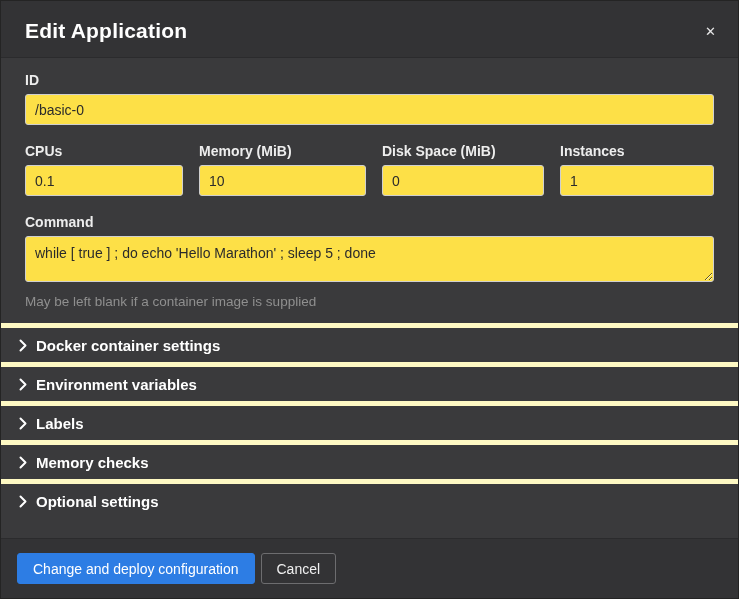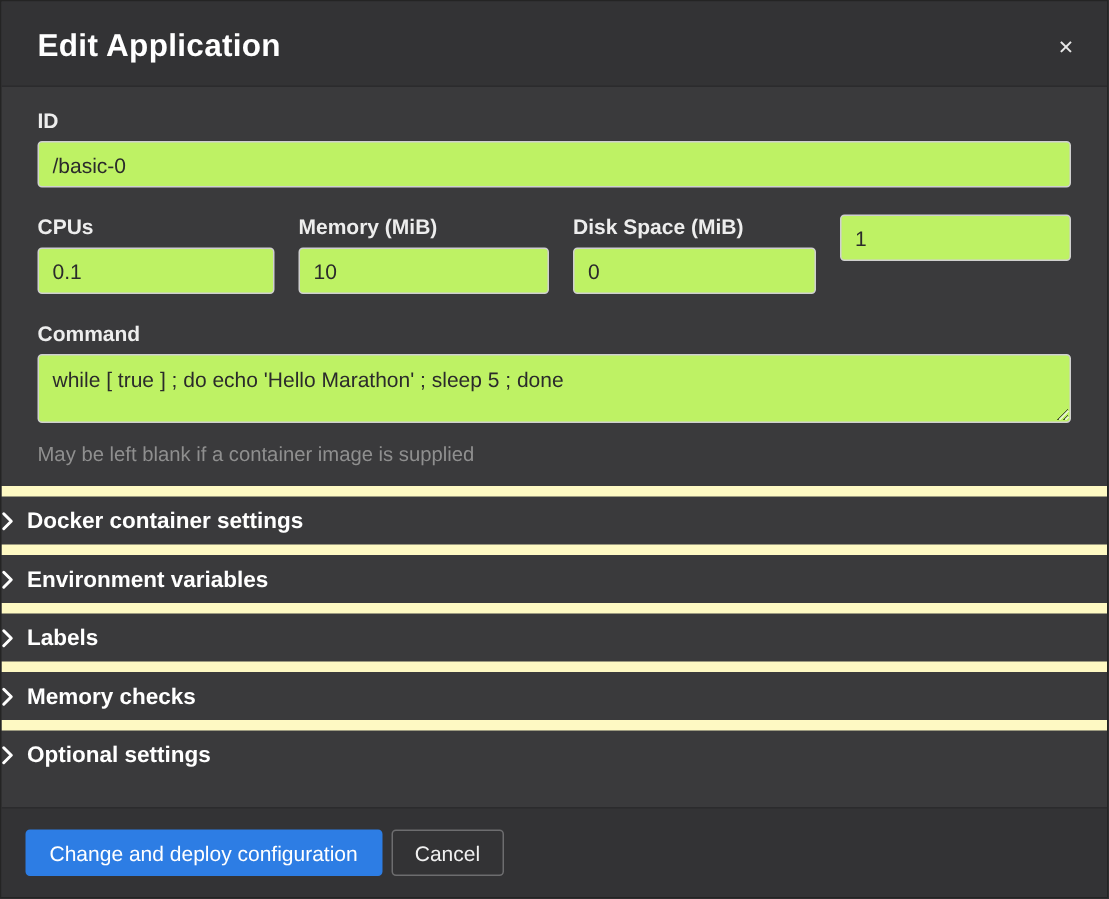--- a/index.html
+++ b/index.html
@@ -51,21 +51,21 @@
   .field-label {
     display: block;
     color: #ededed;
     font-size: 14px;
     font-weight: 700;
     margin-bottom: 6px;
   }
   .text-input {
     width: 100%;
     height: 31px;
-    background: #bef264;
+    background: #fde047;
     border: 1px solid #cfcfcf;
     border-radius: 3px;
     font-family: "Liberation Sans", "DejaVu Sans", sans-serif;
     font-size: 14px;
     color: #2b2b2b;
     padding: 0 9px;
     outline: none;
   }
   textarea.text-input {
     height: 46px;
@@ -84,21 +84,22 @@
     font-size: 13.5px;
     margin-top: 8px;
     margin-bottom: 14px;
   }
   
   .sections { }
   .section-row {
     height: 39px;
     display: flex;
     align-items: center;
-    border-top: 7px solid #fef9c3;
+    padding-left: 18px;
+    border-top: 5px solid #fef9c3;
     cursor: pointer;
   }
   .chev {
     width: 14px;
     display: inline-flex;
     align-items: center;
     margin-right: 3px;
   }
   .section-label {
     color: #ffffff;
@@ -158,20 +159,21 @@
       </div>
       <div>
         <label class="field-label">Memory (MiB)</label>
         <input class="text-input" type="text" value="10" style="">
       </div>
       <div>
         <label class="field-label">Disk Space (MiB)</label>
         <input class="text-input" type="text" value="0" style="">
       </div>
       <div>
+        <label class="field-label">Instances</label>
         <input class="text-input" type="text" value="1" style="">
       </div>
     </div>
 
     <div class="field" style="margin-bottom:0;">
       <label class="field-label">Command</label>
       <textarea class="text-input" style="">while [ true ] ; do echo 'Hello Marathon' ; sleep 5 ; done</textarea>
       <div class="help-text">May be left blank if a container image is supplied</div>
     </div>
 

